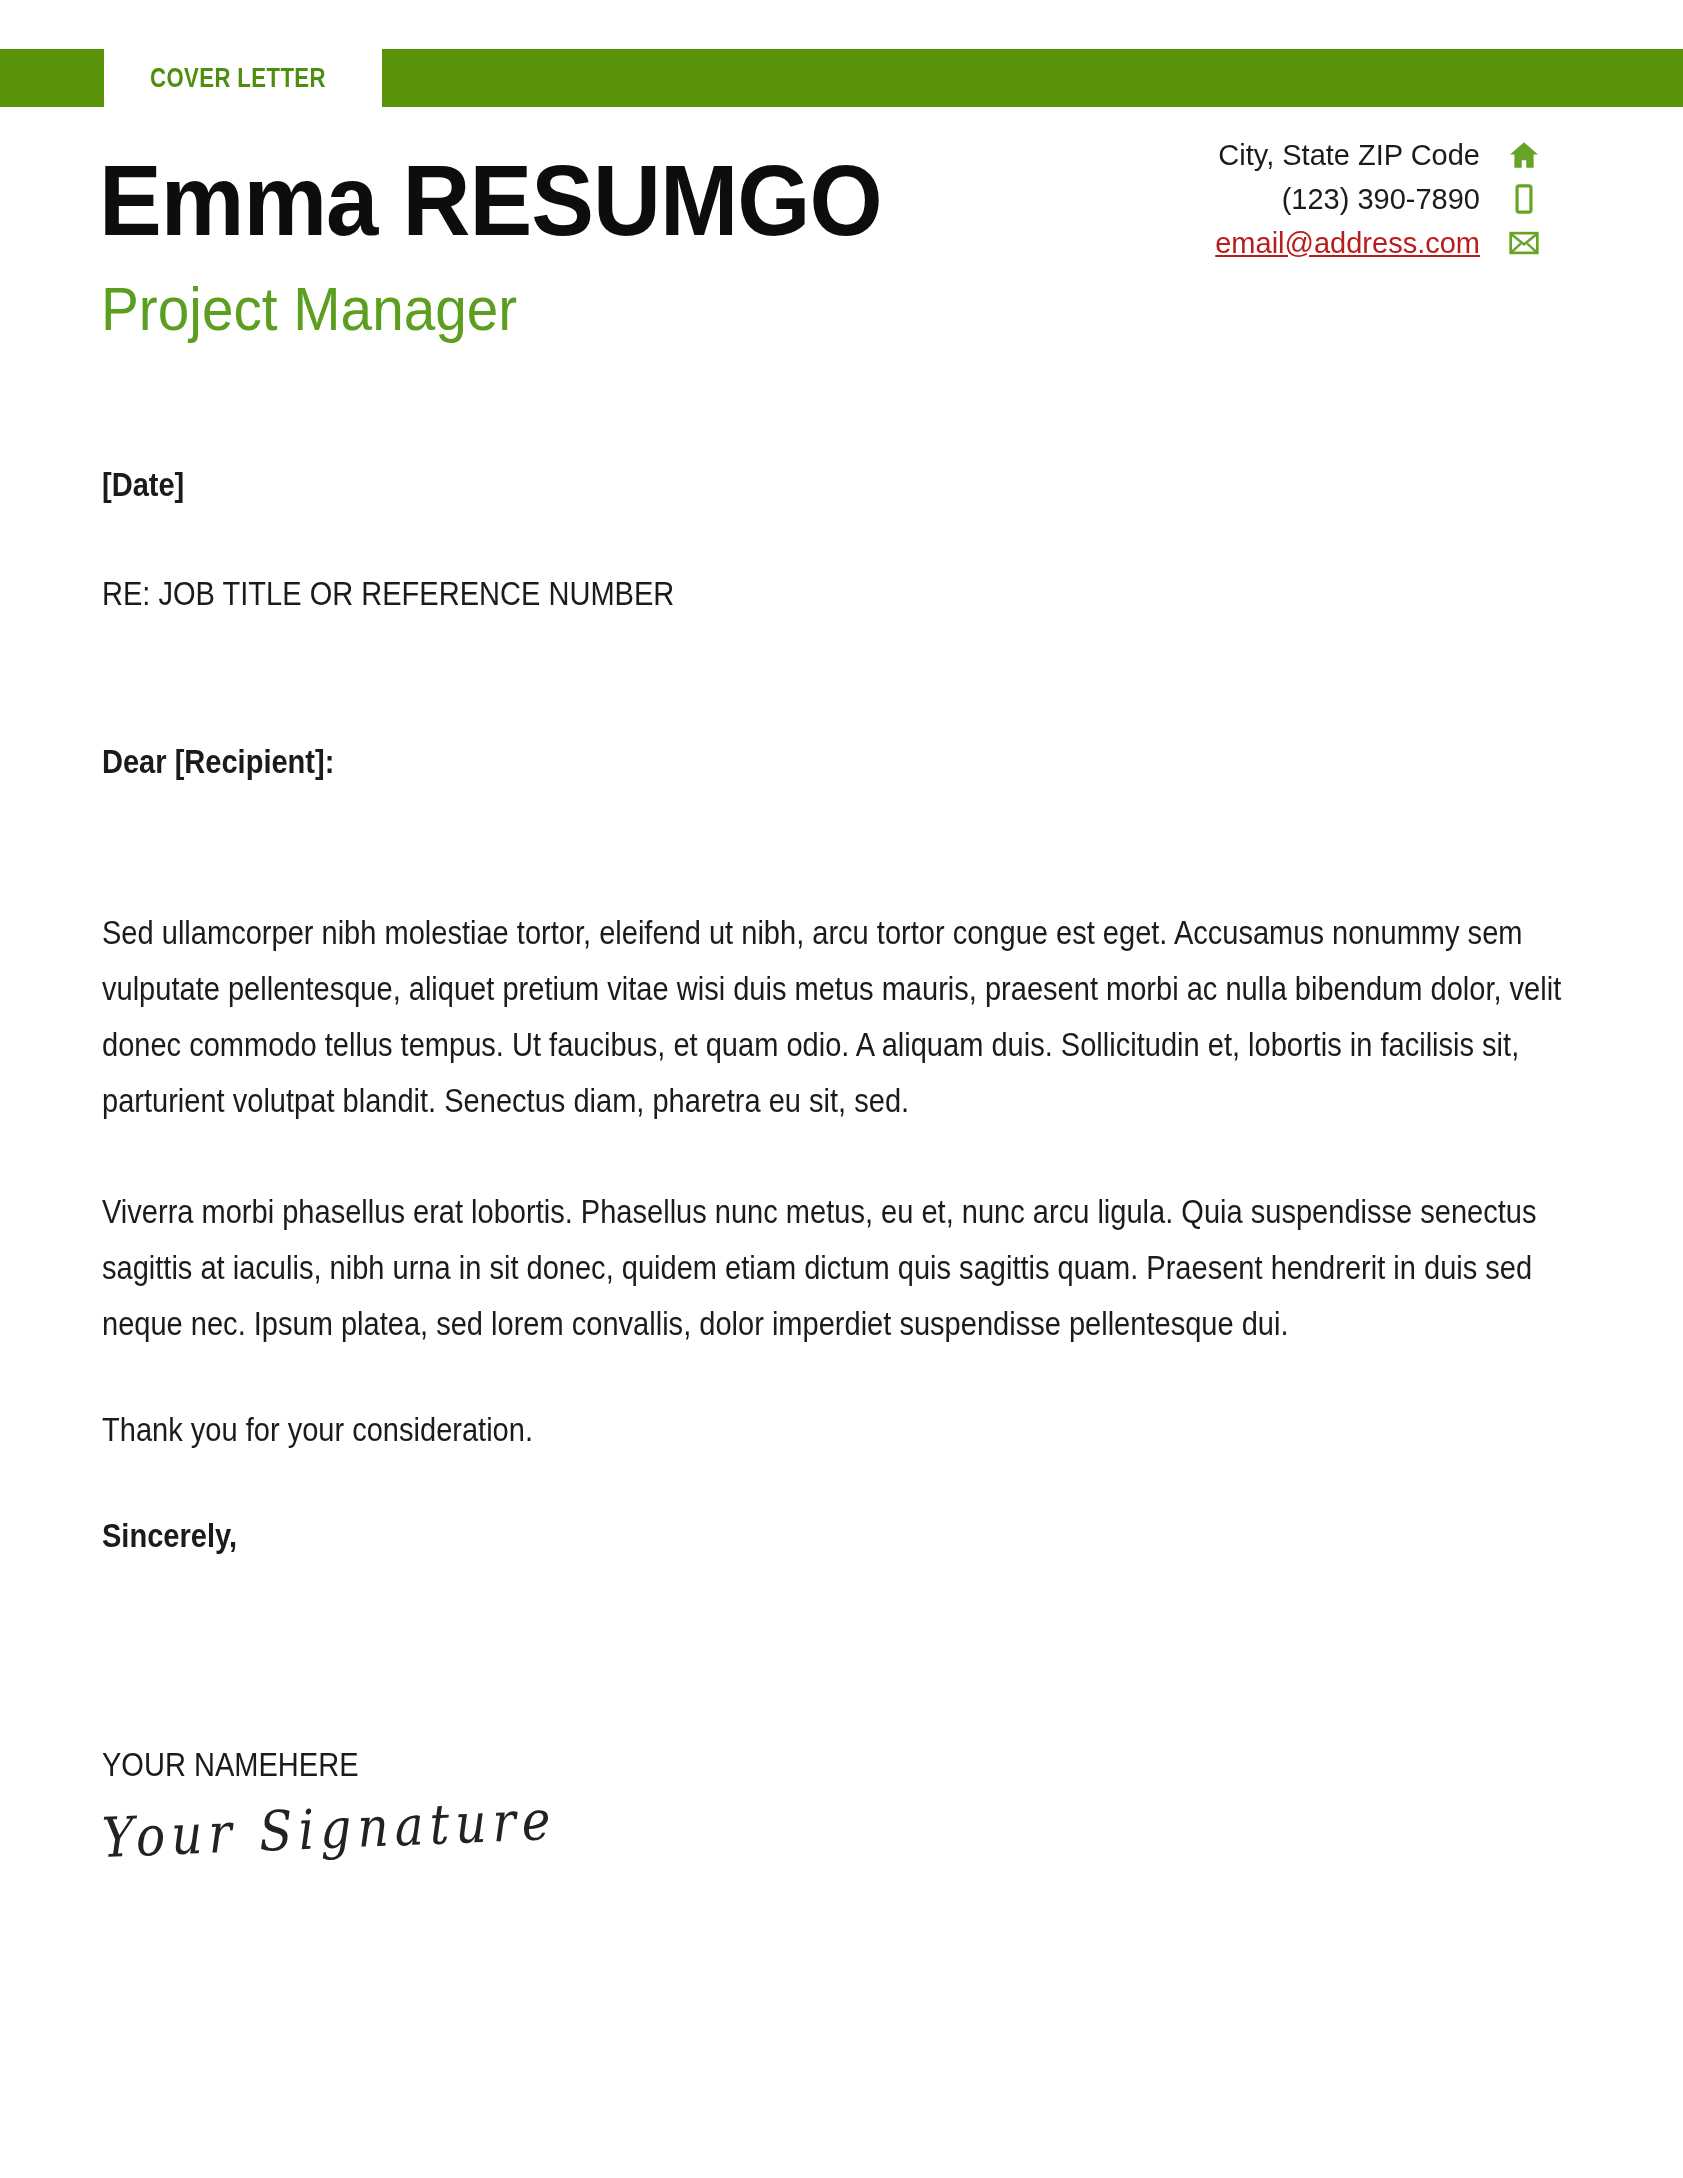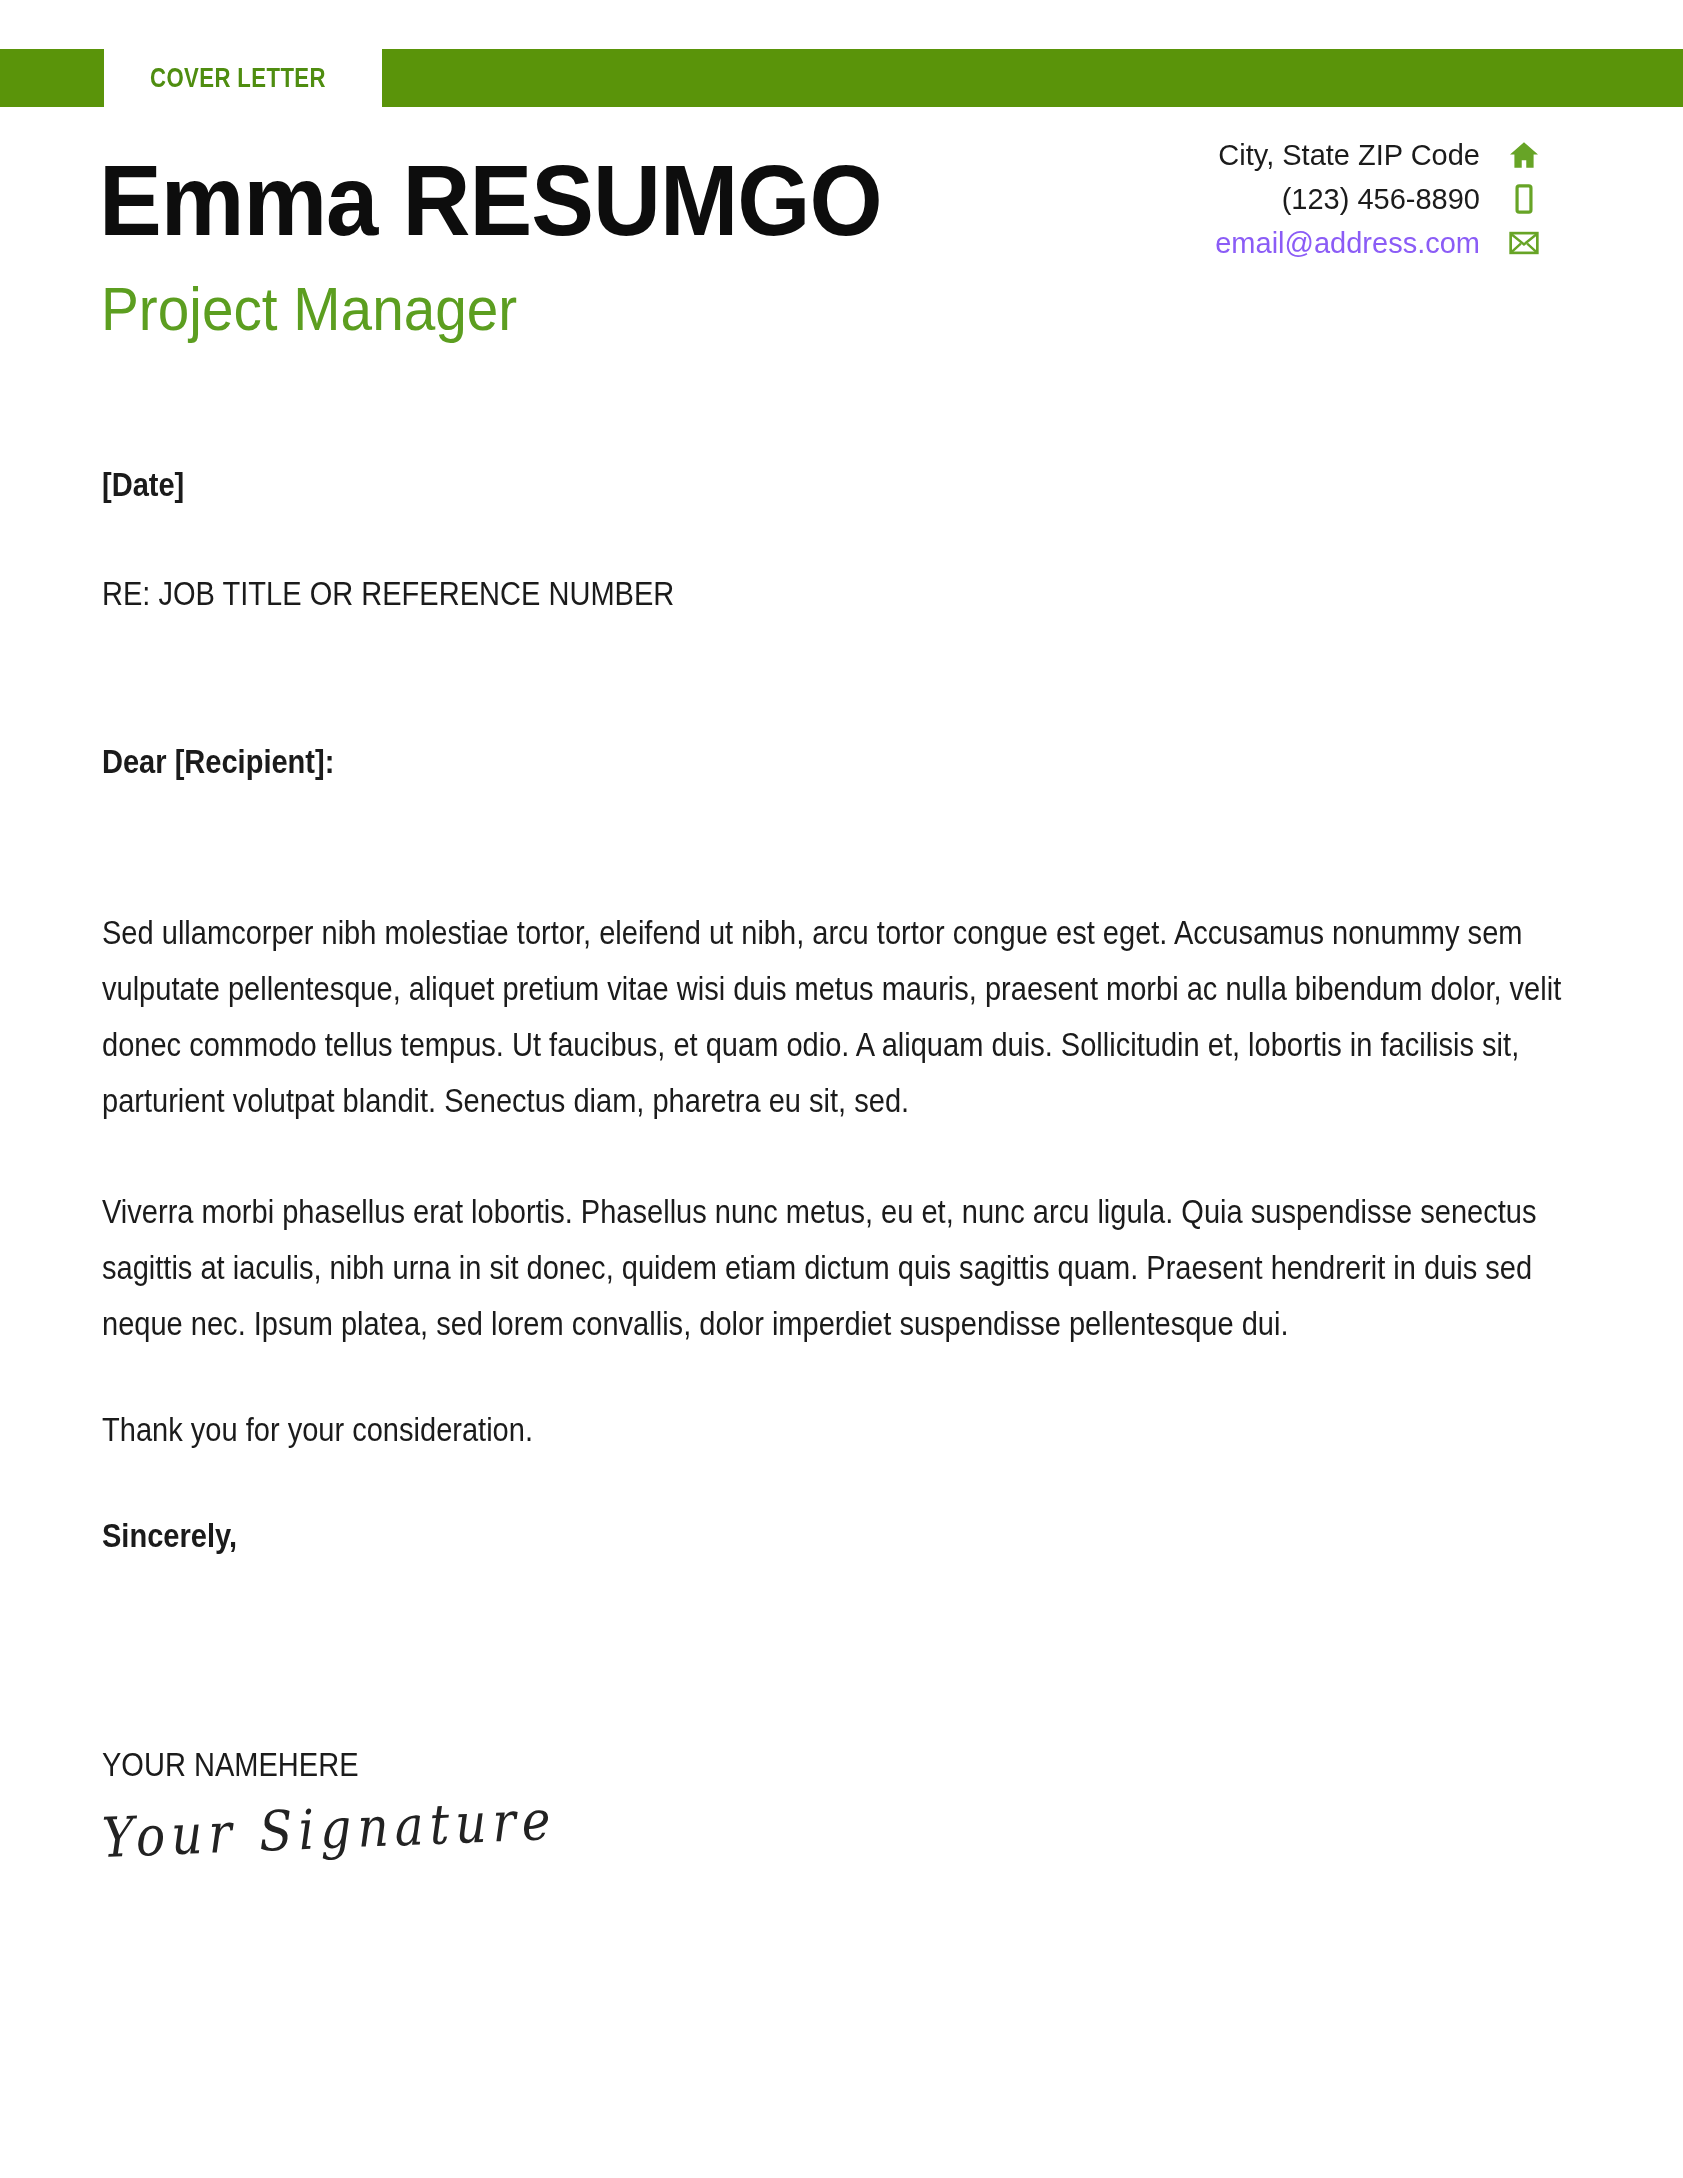--- a/index.html
+++ b/index.html
@@ -89,21 +89,22 @@
   .contact-row .c-icon {
     width: 36px; height: 34px;
     display: flex;
     align-items: center;
     justify-content: center;
     color: #67a426;
     flex: 0 0 36px;
   }
   .contact-row .c-icon svg { width: 34px; height: 32px; display: block; }
   a.email-link {
-    color: #8b5cf6;
+    color: #b91c1c;
+    text-decoration: underline;
     cursor: pointer;
   }
 
   
   .letter {
     position: absolute;
     left: 102px; top: 457px;
     width: 1683px;                 
     transform: scaleX(0.88);
     transform-origin: 0 0;
@@ -147,21 +148,21 @@
   <div class="contact">
     <div class="contact-row">
       <span>City, State ZIP Code</span>
       <span class="c-icon">
         <svg viewBox="0 0 24 24">
             <path fill="currentColor" d="M12 2.5 1.5 11.6h3.3v9.9h5.5v-5.6h3.4v5.6h5.5v-9.9h3.3z"></path>
           </svg>
       </span>
     </div>
     <div class="contact-row">
-      <span>(123) 456-8890</span>
+      <span>(123) 390-7890</span>
       <span class="c-icon">
         <svg viewBox="0 0 24 24">
             <rect x="6.8" y="2.2" width="10.4" height="19.6" rx="1.6" fill="none" stroke="currentColor" stroke-width="2.4"></rect>
             <line x1="10.2" y1="4.6" x2="13.8" y2="4.6" stroke="#ffffff" stroke-width="1.6"></line>
           </svg>
       </span>
     </div>
     <div class="contact-row">
       <a class="email-link">email@address.com</a>
       <span class="c-icon">

